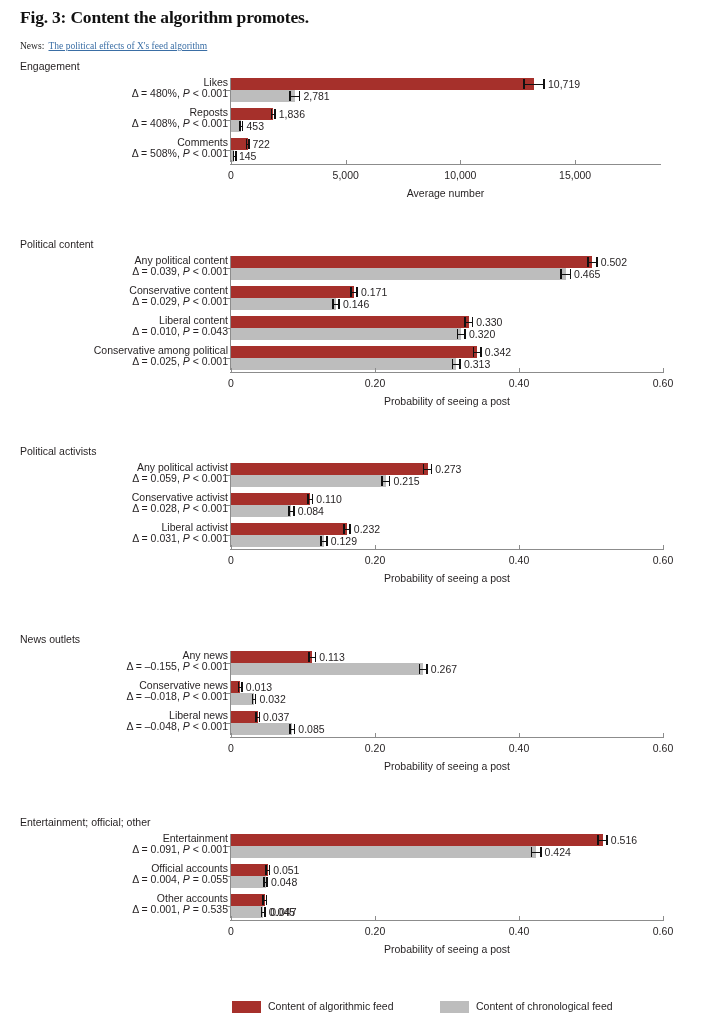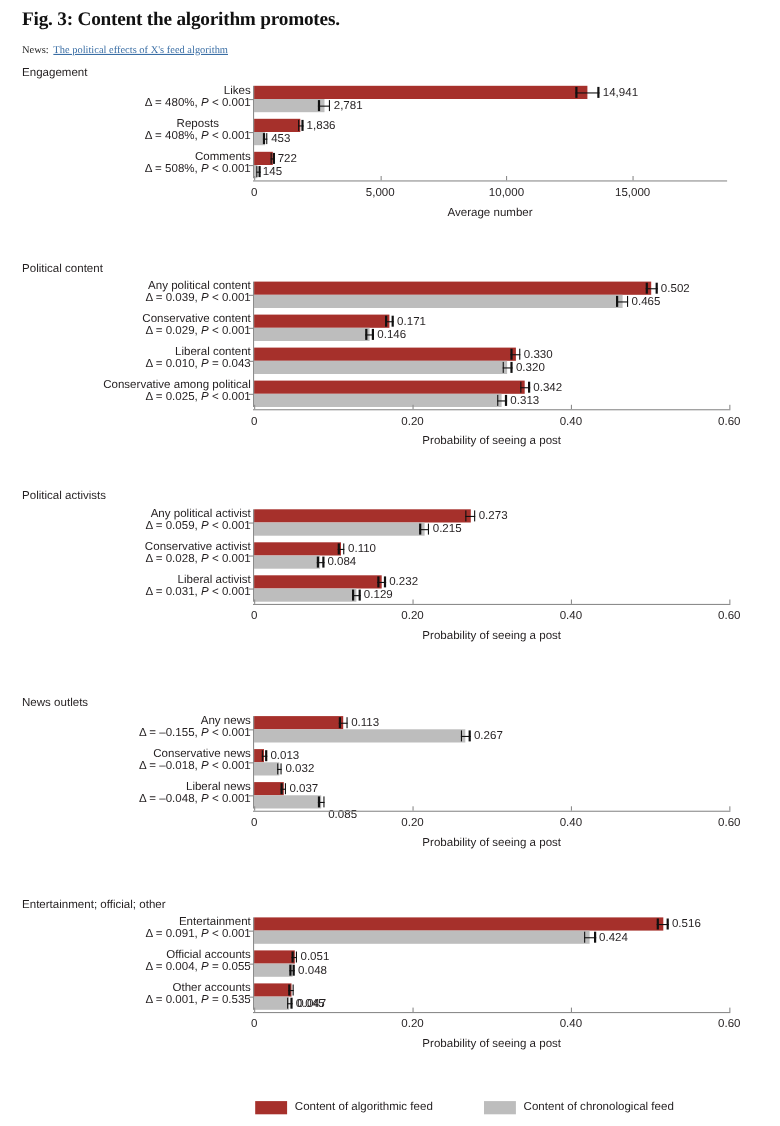--- a/index.html
+++ b/index.html
@@ -158,21 +158,21 @@
 <div id="panels">
     <div class="panel" style="top: 60px; height: 144px;">
       <div class="panel-title">Engagement</div>
       <div class="plot">
         <div class="bar alg" style="left: 231px; top: 18px; width: 303.099px;"></div>
         <div class="errbar" style="left: 523.234px; width: 21.7294px; top: 18px;">
           <span class="stem"></span>
           <span class="cap l"></span>
           <span class="cap r"></span>
         </div>
-        <div class="valtxt" style="left: 547.964px; top: 18px;">14,941</div>
+        <div class="valtxt" style="left: 547.964px; top: 18px;">10,719</div>
         <div class="bar chr" style="left: 231px; top: 30px; width: 63.7994px;"></div>
         <div class="errbar" style="left: 289.211px; width: 11.1765px; top: 30px;">
           <span class="stem"></span>
           <span class="cap l"></span>
           <span class="cap r"></span>
         </div>
         <div class="valtxt" style="left: 303.388px; top: 30px;">2,781</div>
         <div class="rowlab" style="top: 17px;"><span>Likes</span><span class="delta">Δ = 480%, <em>P</em> &lt; 0.001</span></div>
         <div class="group-stub" style="left: 226px; top: 30px;"></div>
         <div class="bar alg" style="left: 231px; top: 48px; width: 42.12px;"></div>
@@ -182,21 +182,21 @@
           <span class="cap r"></span>
         </div>
         <div class="valtxt" style="left: 278.726px; top: 48px;">1,836</div>
         <div class="bar chr" style="left: 231px; top: 60px; width: 10.3924px;"></div>
         <div class="errbar" style="left: 239.291px; width: 4.20235px; top: 60px;">
           <span class="stem"></span>
           <span class="cap l"></span>
           <span class="cap r"></span>
         </div>
         <div class="valtxt" style="left: 246.494px; top: 60px;">453</div>
-        <div class="rowlab" style="top: 47px; text-align: center;"><span>Reposts</span><span class="delta">Δ = 408%, <em>P</em> &lt; 0.001</span></div>
+        <div class="rowlab" style="top: 47px;"><span>Reposts</span><span class="delta">Δ = 408%, <em>P</em> &lt; 0.001</span></div>
         <div class="group-stub" style="left: 226px; top: 60px;"></div>
         <div class="bar alg" style="left: 231px; top: 78px; width: 16.5635px;"></div>
         <div class="errbar" style="left: 245.692px; width: 4px; top: 78px;">
           <span class="stem"></span>
           <span class="cap l"></span>
           <span class="cap r"></span>
         </div>
         <div class="valtxt" style="left: 252.435px; top: 78px;">722</div>
         <div class="bar chr" style="left: 231px; top: 90px; width: 3.32647px;"></div>
         <div class="errbar" style="left: 232.73px; width: 4px; top: 90px;">
@@ -405,21 +405,21 @@
           <span class="cap l"></span>
           <span class="cap r"></span>
         </div>
         <div class="valtxt" style="left: 263.08px; top: 78px;">0.037</div>
         <div class="bar chr" style="left: 231px; top: 90px; width: 61.2px;"></div>
         <div class="errbar" style="left: 289.04px; width: 6.32px; top: 90px;">
           <span class="stem"></span>
           <span class="cap l"></span>
           <span class="cap r"></span>
         </div>
-        <div class="valtxt" style="left: 298.36px; top: 90px; margin-top: 12px;">0.085</div>
+        <div class="valtxt" style="left: 298.36px; top: 90px;">0.085</div>
         <div class="rowlab" style="top: 77px;"><span>Liberal news</span><span class="delta">Δ = –0.048, <em>P</em> &lt; 0.001</span></div>
         <div class="group-stub" style="left: 226px; top: 90px;"></div>
         <div class="left-spine" style="left: 230px; top: 18px; height: 84px;"></div>
         <div class="axis-line" style="left: 230px; top: 104px; width: 434px;"></div>
         <div class="axis-tick" style="left: 231px; top: 100px;"></div>
         <div class="axis-ticklab" style="left: 231px; top: 109px;">0</div>
         <div class="axis-tick" style="left: 375px; top: 100px;"></div>
         <div class="axis-ticklab" style="left: 375px; top: 109px;">0.20</div>
         <div class="axis-tick" style="left: 519px; top: 100px;"></div>
         <div class="axis-ticklab" style="left: 519px; top: 109px;">0.40</div>

